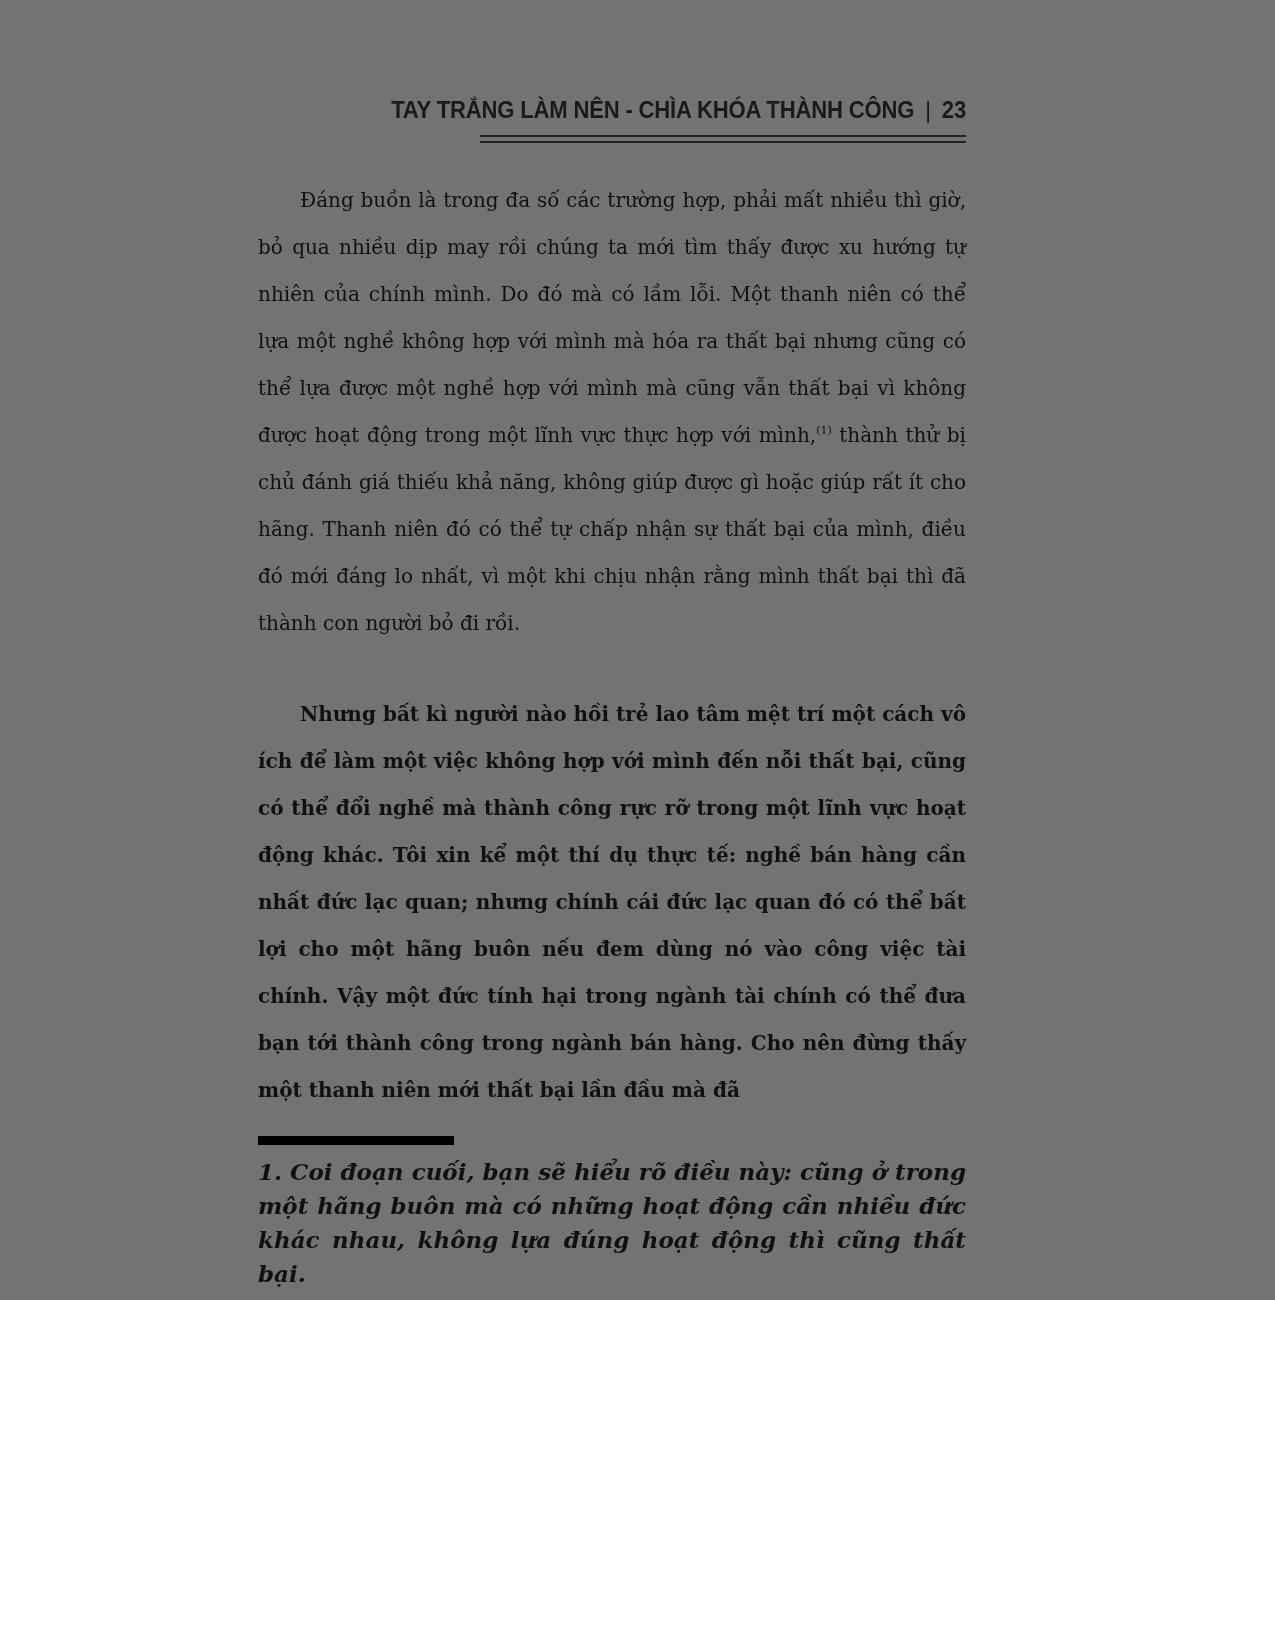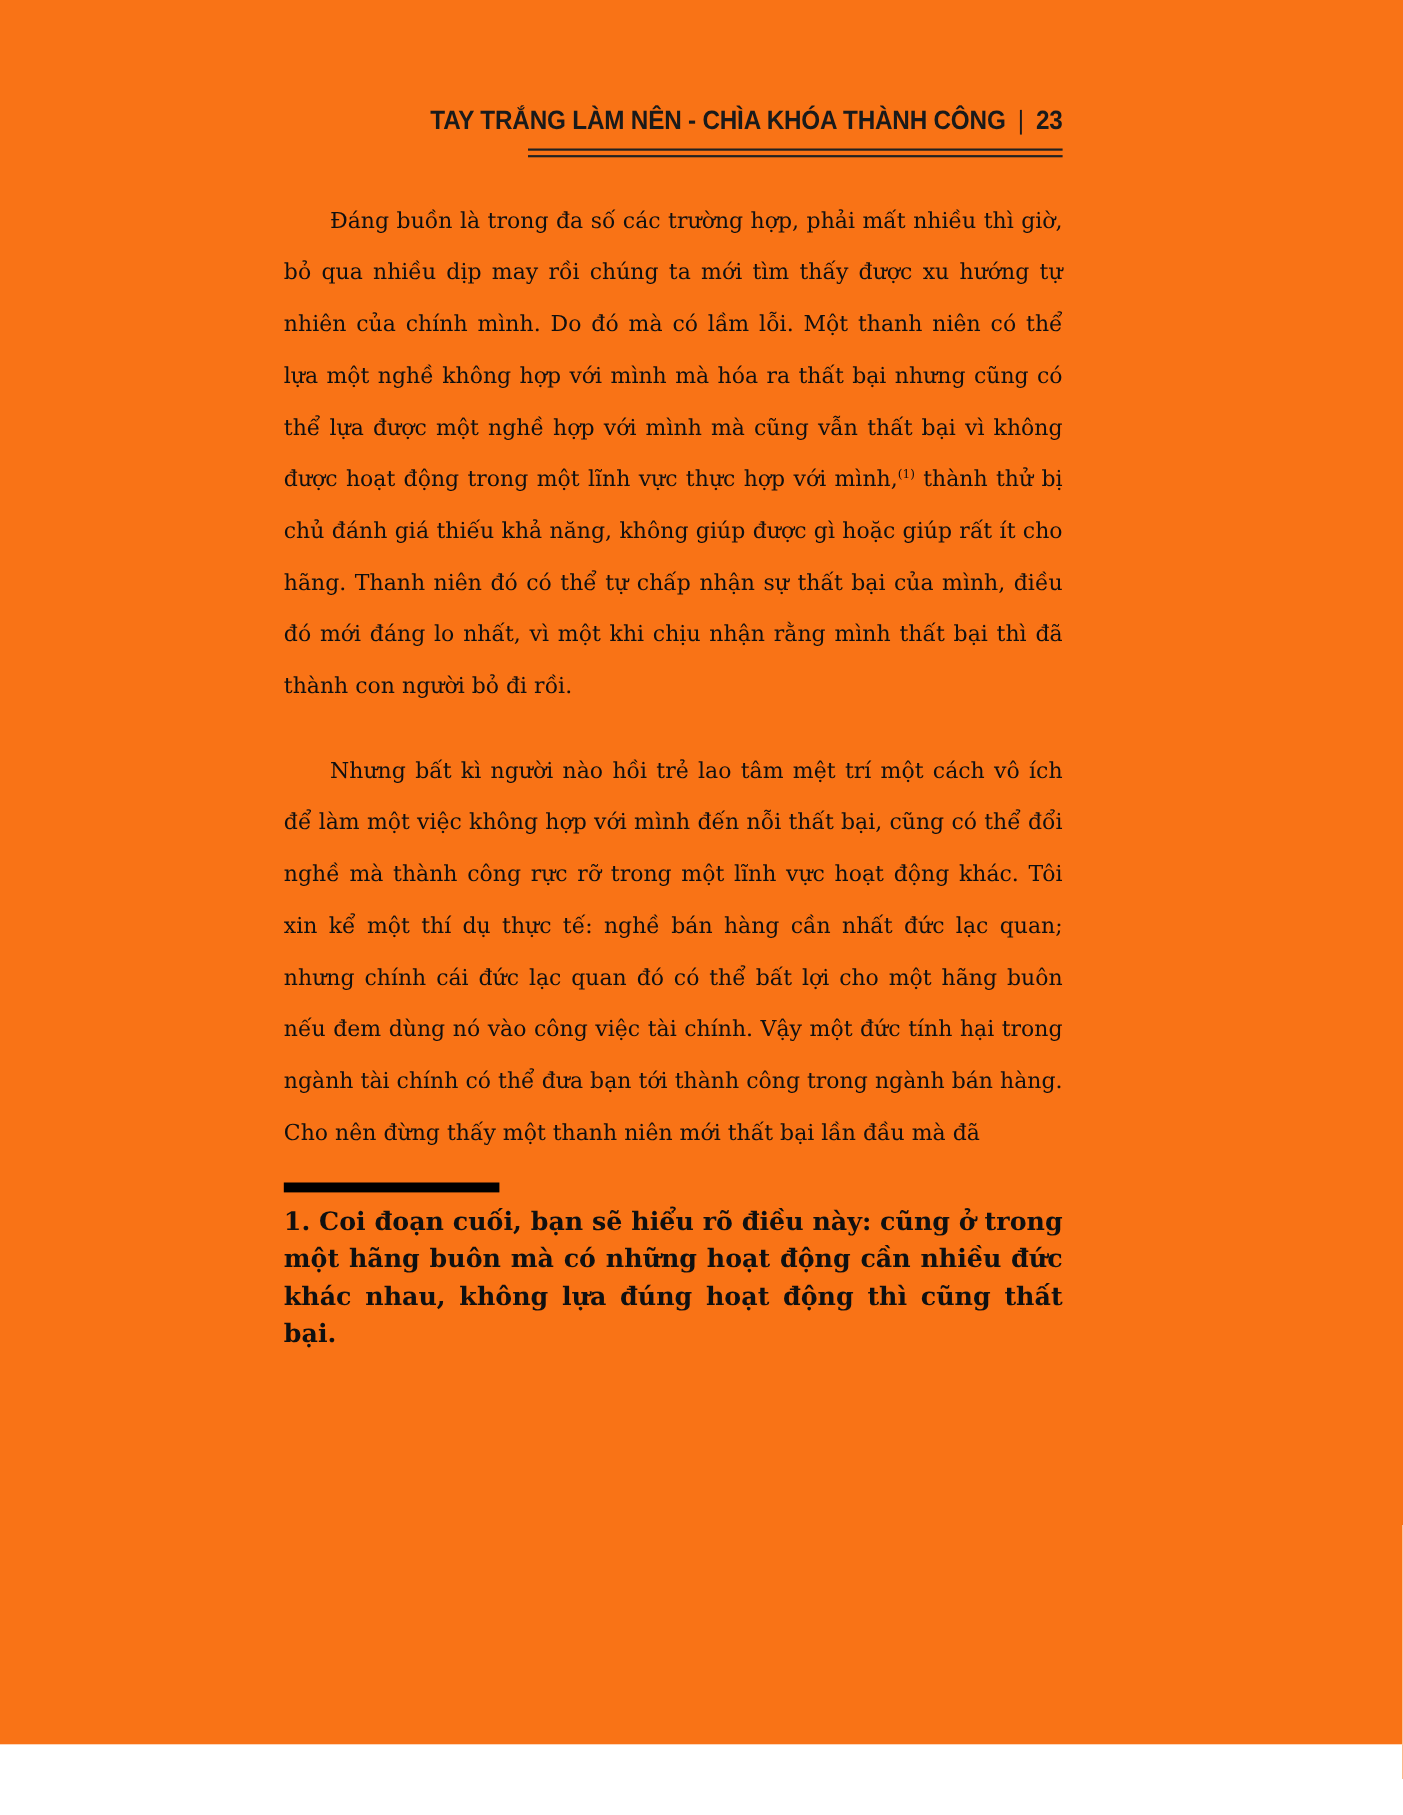--- a/index.html
+++ b/index.html
@@ -3,22 +3,22 @@
 <meta charset="utf-8">
 <style>
   html, body {
     margin: 0;
     padding: 0;
     background: #ffffff;
   }
   .page {
     position: relative;
     width: 1275px;
-    height: 1586px;
-    background: #f97316;
+    height: 1300px;
+    background: #737373;
     color: #111111;
     font-family: "DejaVu Serif", serif;
     overflow: hidden;
   }
   .content {
     position: absolute;
     left: 258px;
     top: 96px;
     width: 708px;
   }
@@ -58,38 +58,40 @@
   }
   .para {
     margin: 0;
     font-size: 20px;
     line-height: 47px;
     text-align: justify;
     text-indent: 42px;
     color: #101010;
   }
   .para + .para {
-    margin-top: 30px;
+    margin-top: 44px;
+    font-weight: bold;
   }
   .fn-sup {
     font-size: 0.55em;
     vertical-align: super;
     line-height: 0;
   }
   
   .footnote {
     margin-top: 22px;
   }
   .footnote-rule {
     width: 196px;
     height: 9px;
     background: #000000;
   }
   .footnote-text {
     margin: 10px 0 0 0;
+    font-style: italic;
     font-weight: bold;
     font-size: 23px;
     line-height: 34px;
     text-align: justify;
     color: #101010;
   }
 </style>
 </head>
 <body>
 

